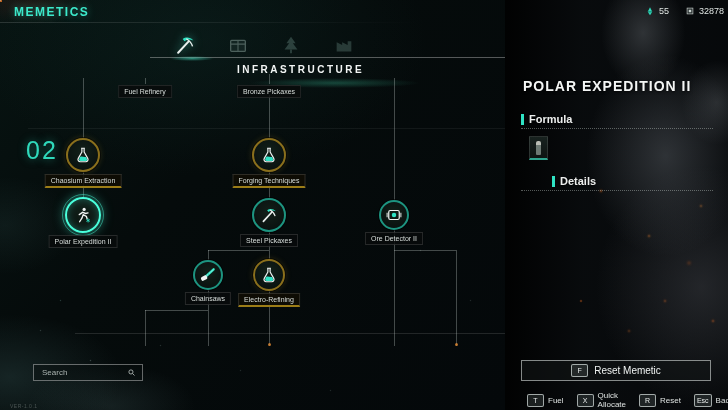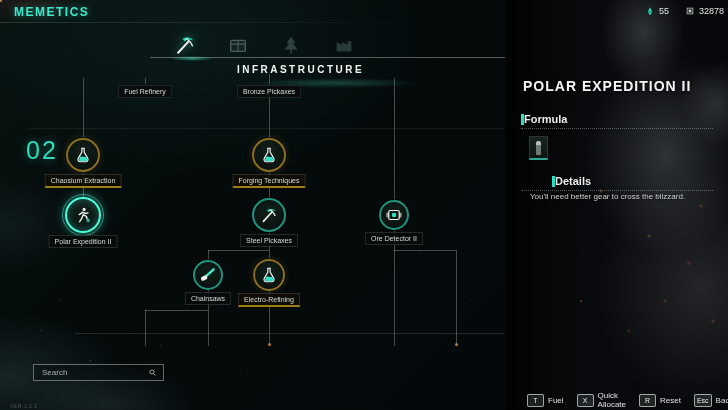--- a/index.html
+++ b/index.html
@@ -72,33 +72,33 @@
     box-shadow:0 0 12px rgba(73,255,220,.55), inset 0 0 8px rgba(73,255,220,.35);}
   .ring-selected::after{content:"";position:absolute;inset:-5px;border-radius:50%;
     border:1px solid rgba(73,255,220,.45);}
   .pill{position:absolute;transform:translateX(-50%);white-space:nowrap;
     background:rgba(8,11,11,.82);border:1px solid rgba(255,255,255,.13);
     color:#d8dedb;font-size:7px;padding:2px 5px 2px;line-height:1;}
   .pill.gold{border-bottom:2px solid #9c7d17;background:rgba(16,13,4,.85);}
   .float-label{border:1px solid rgba(255,255,255,.10);}
   .spark{position:absolute;width:3px;height:3px;border-radius:50%;background:rgba(230,140,50,.8);}
   
-  .search-box{position:absolute;left:33px;top:364px;width:131px;height:17px;box-sizing:border-box;
+  .search-box{position:absolute;left:33px;top:364px;width:110px;height:17px;box-sizing:border-box;
     border:1px solid rgba(255,255,255,.38);background:rgba(10,14,14,.35);
     display:flex;align-items:center;padding:0 6px;gap:4px;}
   .search-box input{flex:1;min-width:0;background:transparent;border:none;outline:none;
     color:#cfd6d3;font-size:8px;font-family:"Liberation Sans",sans-serif;}
   .search-box input::placeholder{color:#aab3b0;}
   .search-box svg{width:9px;height:9px;flex:0 0 auto;}
   .version{position:absolute;left:10px;top:403px;font-size:5px;color:rgba(160,170,168,.4);letter-spacing:.5px;}
   
   .panel{position:absolute;left:505px;top:0;width:223px;height:410px;}
   .panel-title{position:absolute;left:18px;top:78px;font-size:14px;font-weight:bold;
     letter-spacing:1px;color:#f4f6f5;text-shadow:0 1px 3px rgba(0,0,0,.8);}
-  .sec-head{position:absolute;display:flex;align-items:center;
+  .sec-head{position:absolute;display:flex;align-items:center;gap:5px;
     font-size:11px;font-weight:bold;color:#eceeed;text-shadow:0 1px 2px rgba(0,0,0,.8);}
   .sec-head .bar{width:3px;height:11px;background:#2fe3c4;}
   .dotline{position:absolute;height:1px;border-bottom:1px dotted rgba(205,215,210,.4);}
   .thumb{position:absolute;left:24px;top:136px;width:19px;height:24px;box-sizing:border-box;
     background:linear-gradient(180deg,#18221f,#0e1513);border:1px solid rgba(255,255,255,.12);
     border-bottom:2px solid #2fa68f;display:flex;align-items:flex-end;justify-content:center;}
   .thumb .fig{width:5px;height:14px;margin-bottom:3px;border-radius:2px 2px 1px 1px;
     background:linear-gradient(180deg,#b9bcb4 0 30%, #6d7a74 30% 100%);}
   .detail-text{position:absolute;left:25px;top:192px;width:185px;font-size:8px;
     color:#cdd3d0;text-shadow:0 1px 2px rgba(0,0,0,.9);}
@@ -274,23 +274,26 @@
     <div class="dotline" style="left:16px;top:127px;width:192px;"></div>
     <div class="thumb">
       <div class="fig"></div>
     </div>
 
     <div class="sec-head" style="left:16px;top:175px;padding-left:31px;">
       <span class="bar"></span>
       <span>Details</span>
     </div>
     <div class="dotline" style="left:16px;top:189px;width:192px;"></div>
-    <div class="detail-text">You'll need better gear to cross the blizzard.</div>
-
-
+
+
+    <div class="reset-btn">
+      <kbd>F</kbd>
+      <span class="label">Reset Memetic</span>
+    </div>
 
     <div class="hotkeys">
         <div class="hotkey">
           <kbd>T</kbd>
           <span>Fuel</span>
         </div>
         <div class="hotkey">
           <kbd>X</kbd>
           <span>Quick Allocate</span>
         </div>

